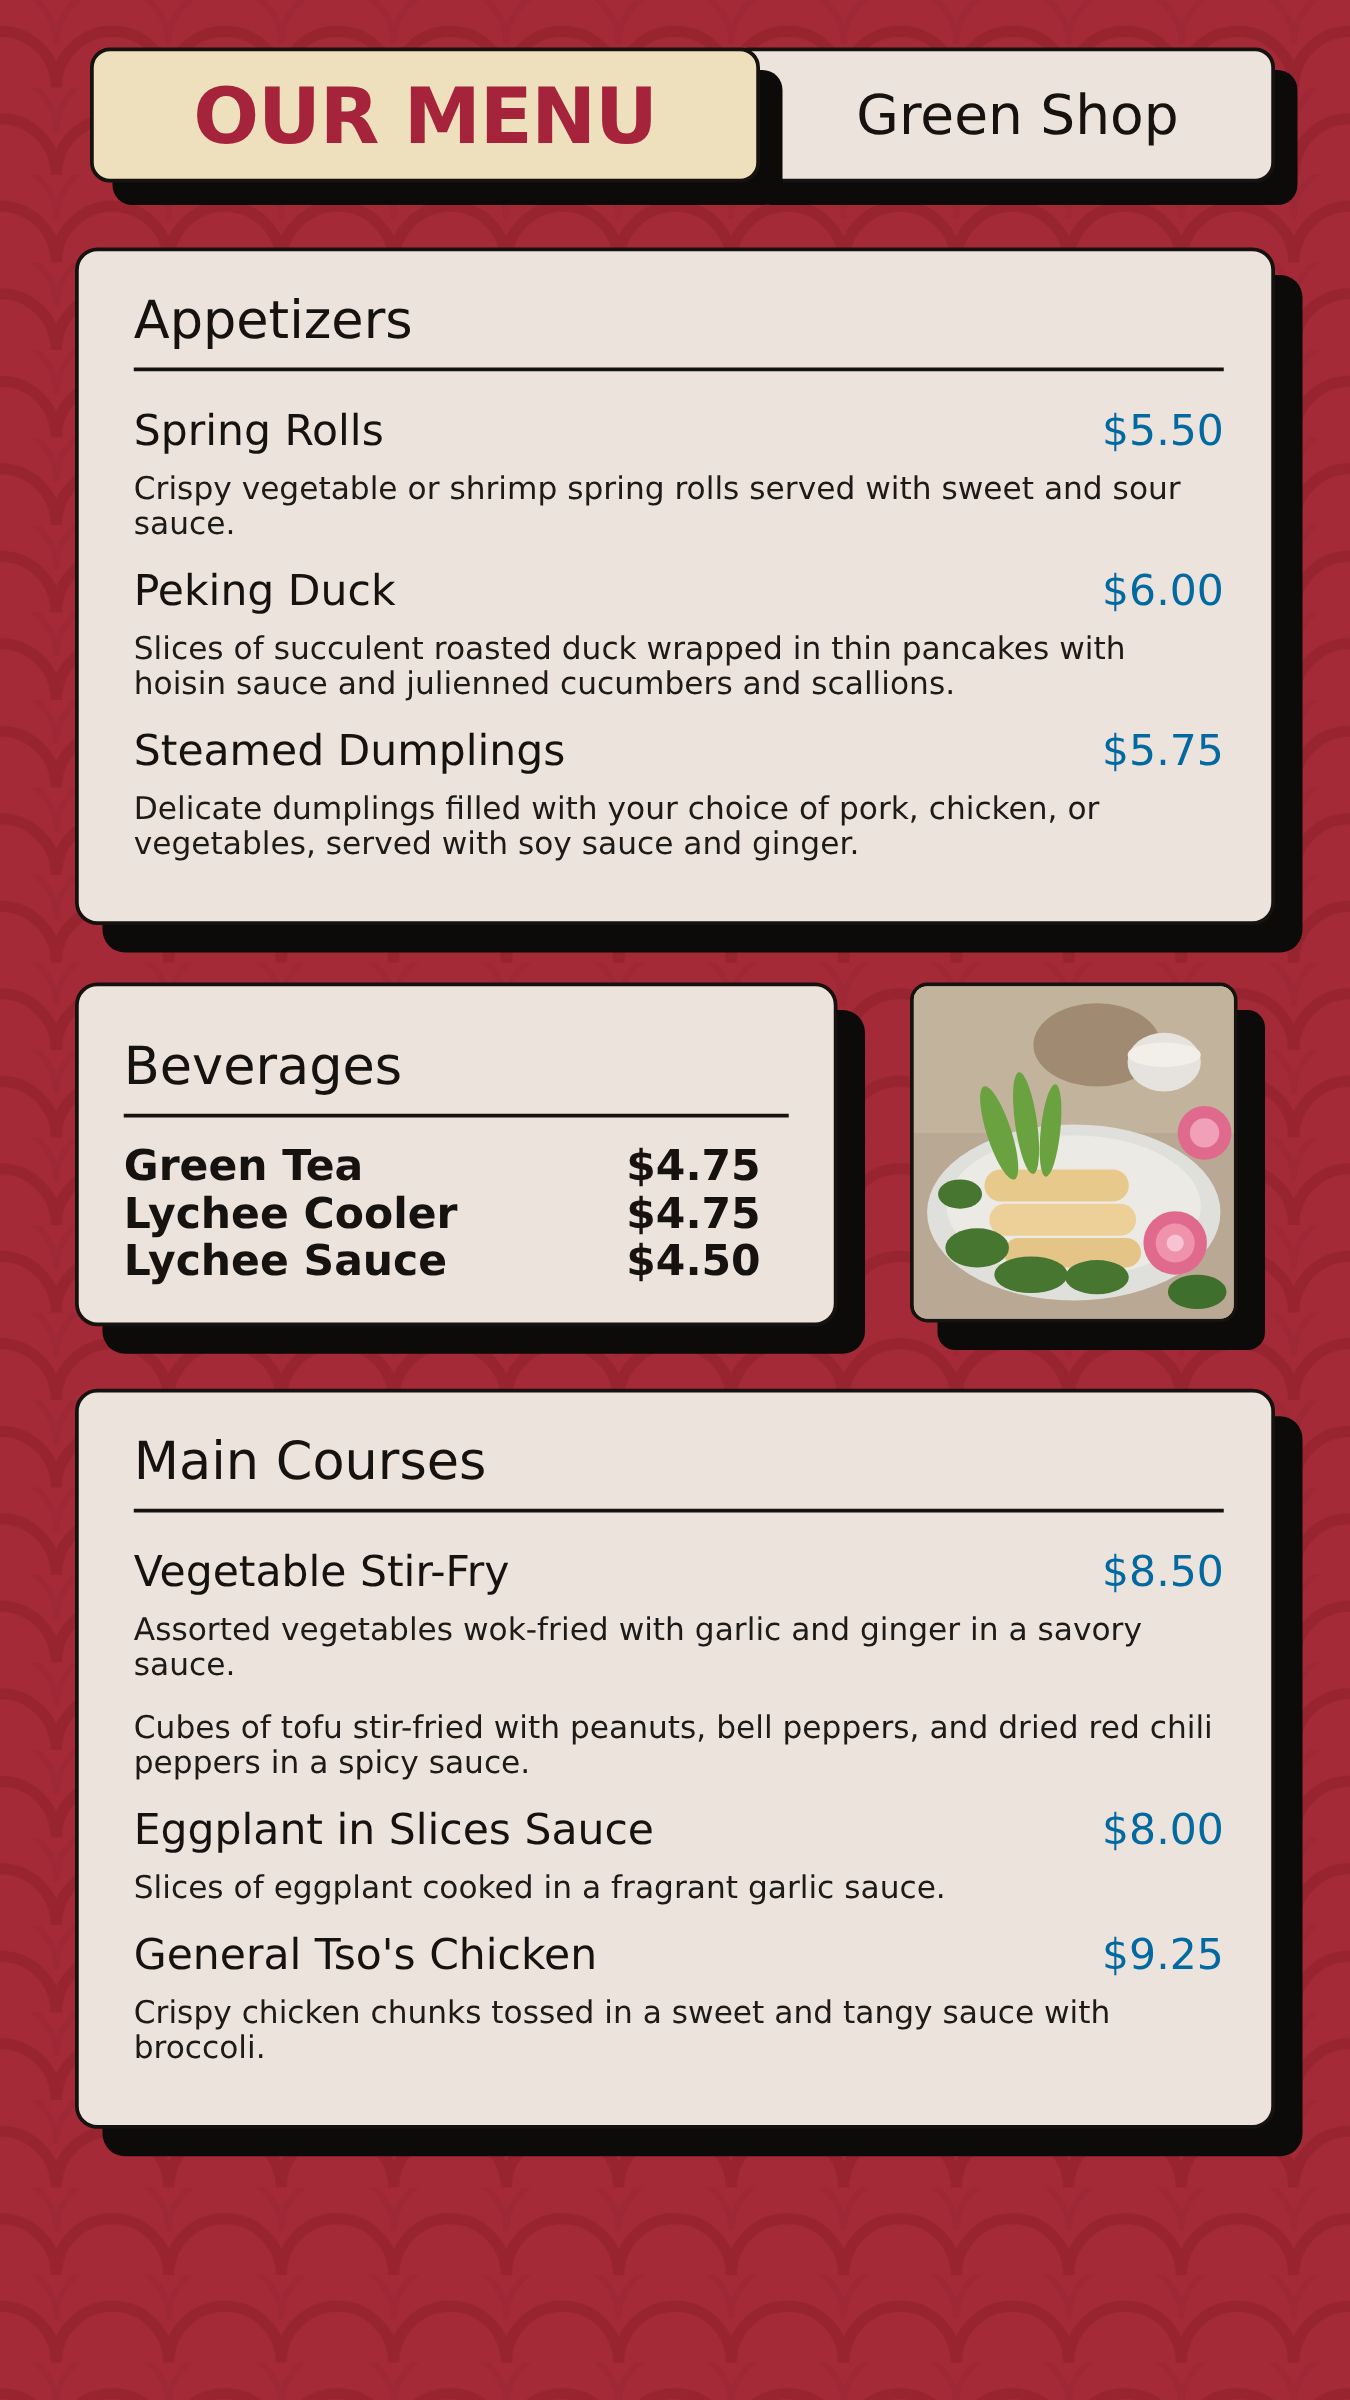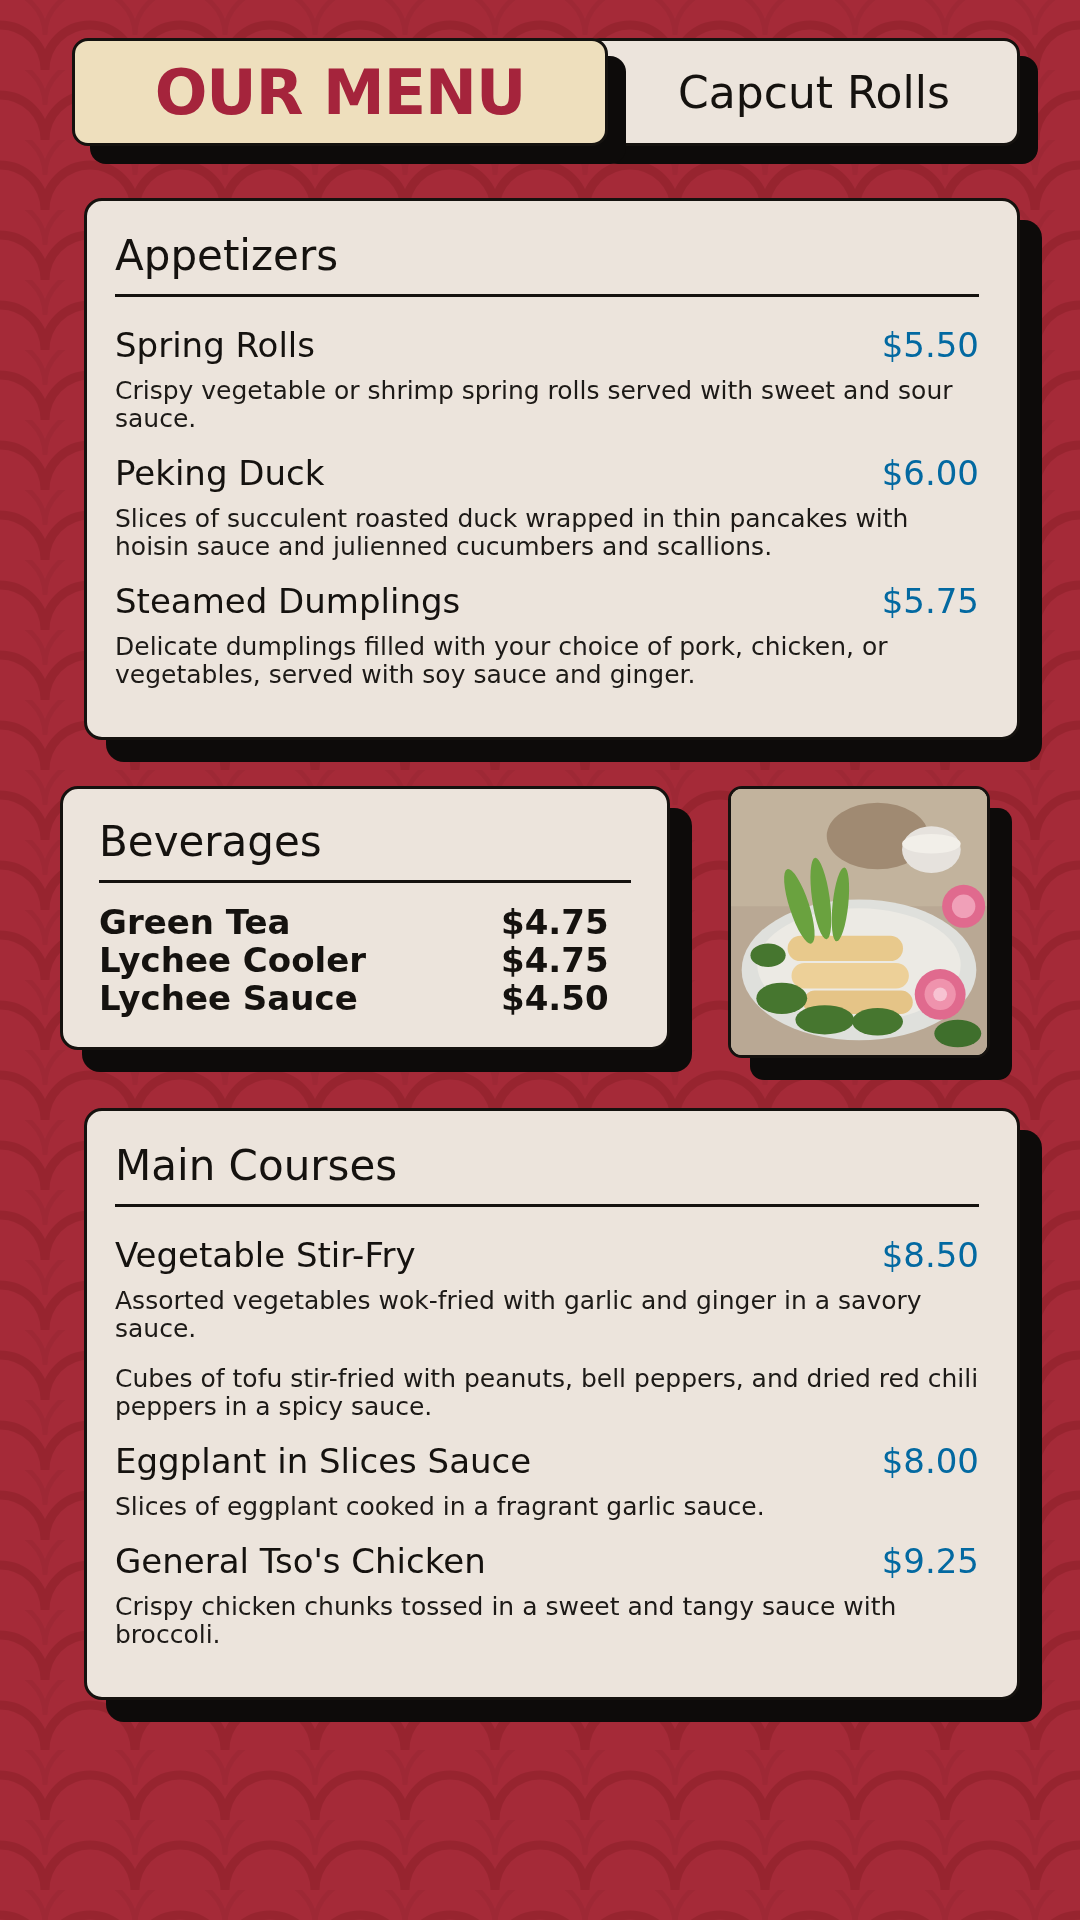--- a/index.html
+++ b/index.html
@@ -86,22 +86,21 @@
     padding-left: 24px;
   }
 
   .header-shop-box .shop {
     font-size: 44px;
     color: #15120f;
   }
 
   
   .section {
-    padding: 30px 38px 36px 28px;
-    margin-left: 24px;
+    padding: 30px 38px 36px 44px;
   }
 
   .section-title {
     font-size: 42px;
     color: #15120f;
     padding-bottom: 14px;
   }
 
   .section-rule {
     height: 3px;
@@ -141,21 +140,21 @@
   .middle-row {
     display: flex;
     gap: 58px;
     margin-top: 46px;
     margin-bottom: 50px;
     align-items: flex-start;
   }
 
   .beverages-card {
     width: 610px;
-    padding: 28px 36px 30px 36px;
+    padding: 39px 36px 30px 36px;
   }
 
   .bev-line {
     display: flex;
     justify-content: space-between;
     font-size: 34px;
     color: #15120f;
     line-height: 1.06;
     padding: 1px 0;
     font-weight: bold;
@@ -194,21 +193,21 @@
   <rect width="1080" height="1920" fill="url(#scallop)"></rect>
 </svg>
 
 <div id="page">
 
   <div class="header-row">
     <div class="header-title-box">
       <span class="title">OUR MENU</span>
     </div>
     <div class="header-shop-box">
-      <span class="shop">Capcut Rolls</span>
+      <span class="shop">Green Shop</span>
     </div>
   </div>
 
   <div class="card section appetizers-card">
     <div class="section-title">Appetizers</div>
     <div class="section-rule"></div>
 
     <div class="item">
       <div class="item-line">
         <span class="item-name">Spring Rolls</span>

